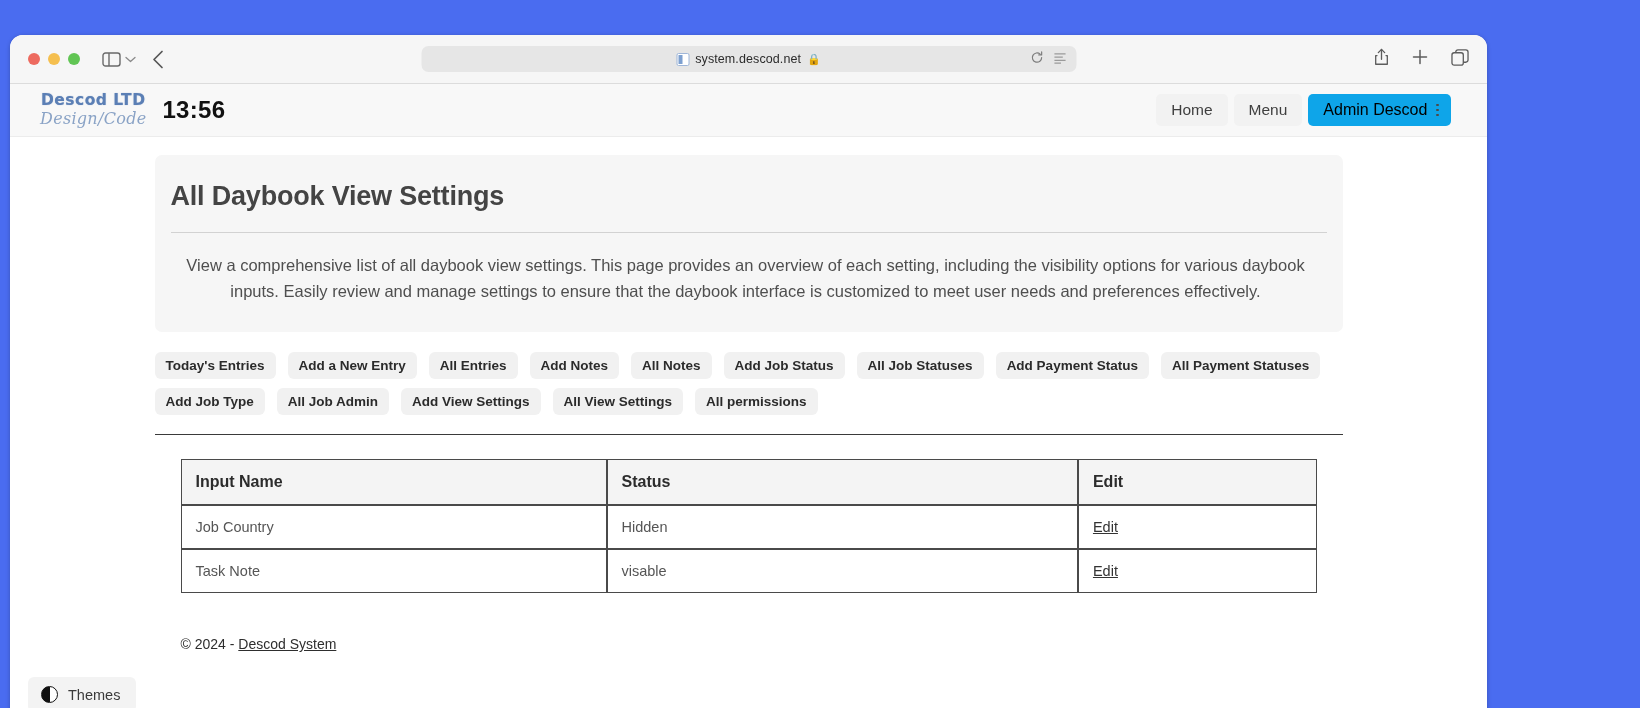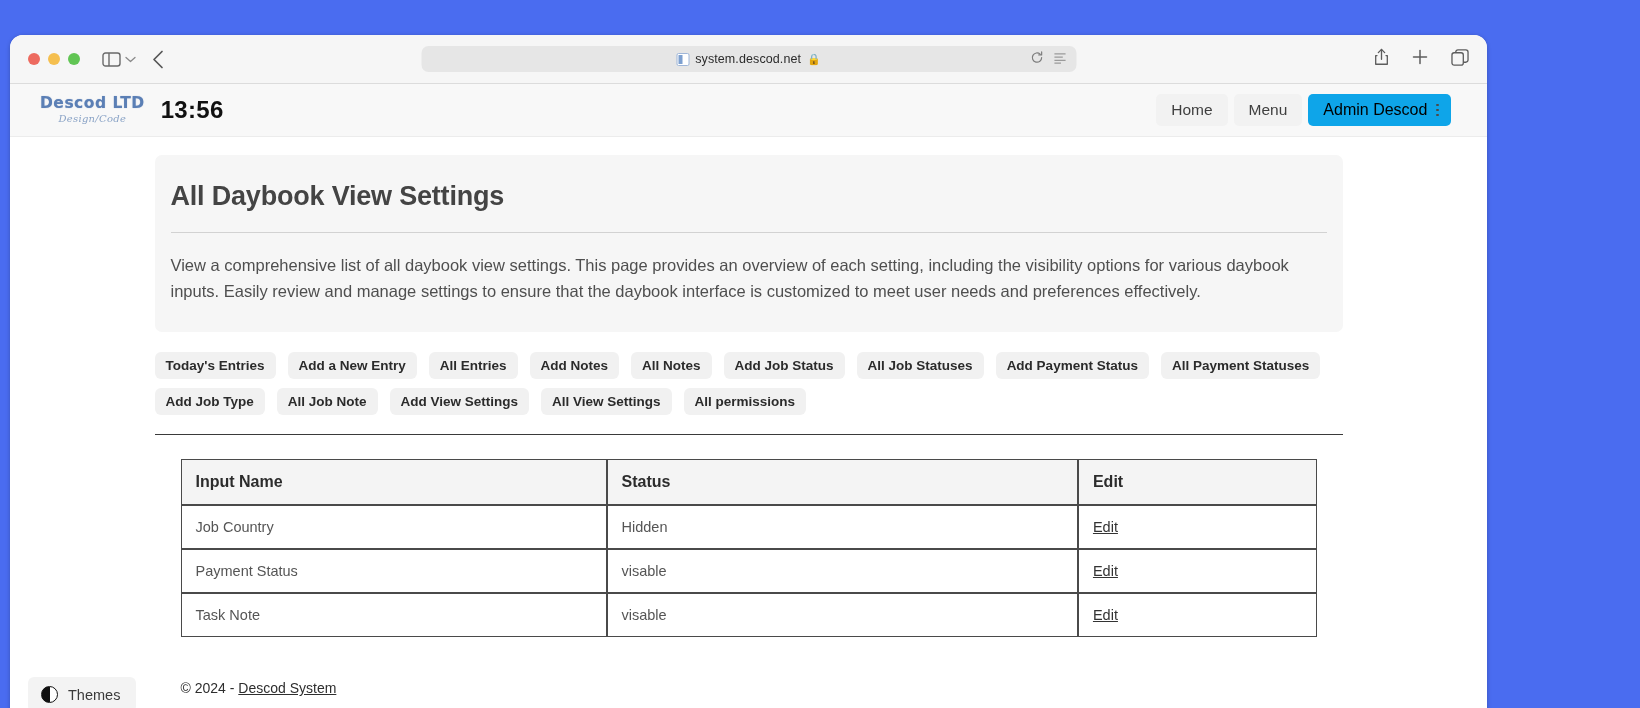--- a/index.html
+++ b/index.html
@@ -153,21 +153,21 @@
     font-family: "DejaVu Sans", sans-serif;
     font-size: 15.5px;
     font-weight: 700;
     letter-spacing: .5px;
     color: #5b7fb5;
     text-shadow: 0 0 1px rgba(91,127,181,.6);
   }
   .logo-sub {
     font-family: "DejaVu Serif", serif;
     font-style: italic;
-    font-size: 10px;
+    font-size: 16px;
     color: #8aa3c6;
     margin-top: 3px;
     letter-spacing: .3px;
   }
   .clock {
     font-size: 24px;
     font-weight: 700;
     color: #111;
     letter-spacing: .3px;
   }
@@ -236,20 +236,21 @@
   .jumbo-rule {
     border: 0;
     border-top: 1px solid #d2d2d2;
     margin: 20px 0 20px 0;
   }
   .jumbo-text {
     font-size: 16.5px;
     line-height: 1.55;
     color: #4f4f4f;
     max-width: 1150px;
+    text-align: center;
   }
 
   .pill-row {
     margin-top: 20px;
     display: flex;
     flex-wrap: wrap;
     gap: 9px 12px;
     padding: 0 0 0 0;
   }
   .pill {
@@ -465,21 +466,21 @@
               <a class="pill" href="#">Today's Entries</a>
               <a class="pill" href="#">Add a New Entry</a>
               <a class="pill" href="#">All Entries</a>
               <a class="pill" href="#">Add Notes</a>
               <a class="pill" href="#">All Notes</a>
               <a class="pill" href="#">Add Job Status</a>
               <a class="pill" href="#">All Job Statuses</a>
               <a class="pill" href="#">Add Payment Status</a>
               <a class="pill" href="#">All Payment Statuses</a>
               <a class="pill" href="#">Add Job Type</a>
-              <a class="pill" href="#">All Job Note</a>
+              <a class="pill" href="#">All Job Admin</a>
               <a class="pill" href="#">Add View Settings</a>
               <a class="pill" href="#">All View Settings</a>
               <a class="pill" href="#">All permissions</a>
             </div>
 
           <hr class="section-rule">
 
           <div class="table-card">
             <table>
               <thead>
@@ -489,25 +490,20 @@
                   <th class="col-edit">Edit</th>
                 </tr>
               </thead>
               <tbody id="table-body">
                   <tr>
                     <td class="col-name">Job Country</td>
                     <td class="col-status">Hidden</td>
                     <td class="col-edit"><a class="edit-link" href="#">Edit</a></td>
                   </tr>
                   <tr>
-                    <td class="col-name">Payment Status</td>
-                    <td class="col-status">visable</td>
-                    <td class="col-edit"><a class="edit-link" href="#">Edit</a></td>
-                  </tr>
-                  <tr>
                     <td class="col-name">Task Note</td>
                     <td class="col-status">visable</td>
                     <td class="col-edit"><a class="edit-link" href="#">Edit</a></td>
                   </tr>
                 </tbody>
             </table>
           </div>
 
           <div class="site-footer">
             <span class="copyright"><span>© 2024 - </span><a href="#">Descod System</a></span>

